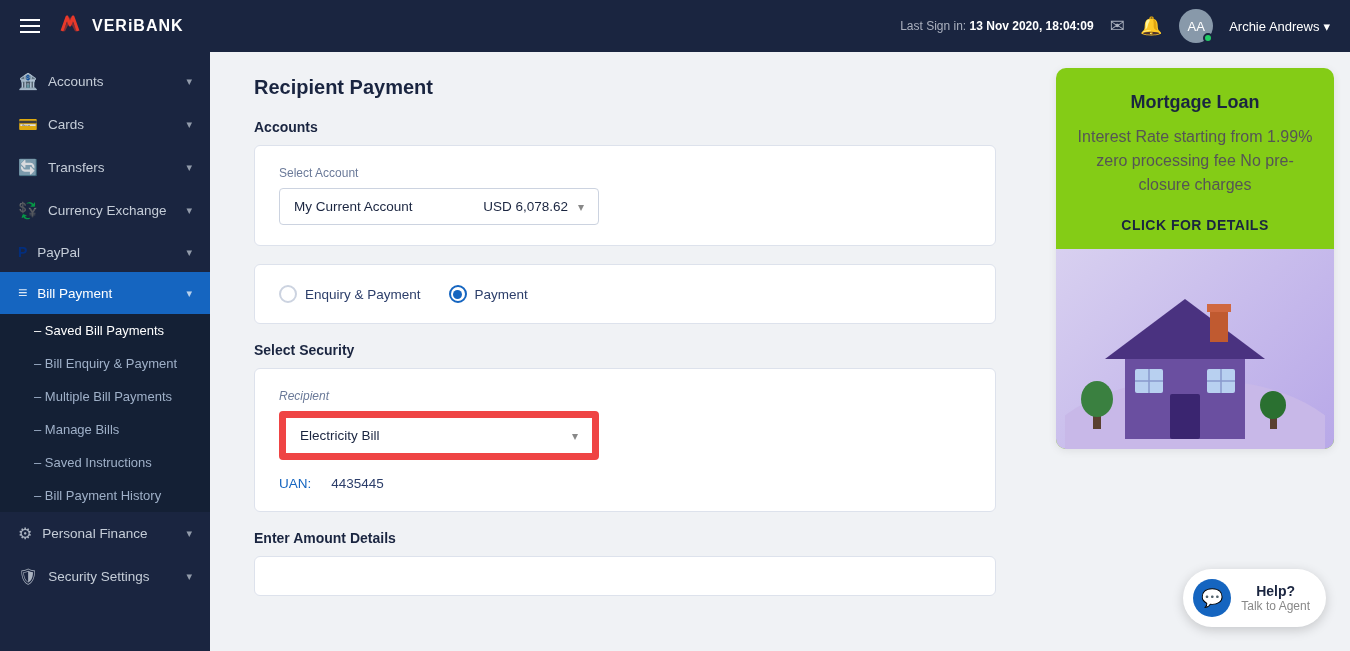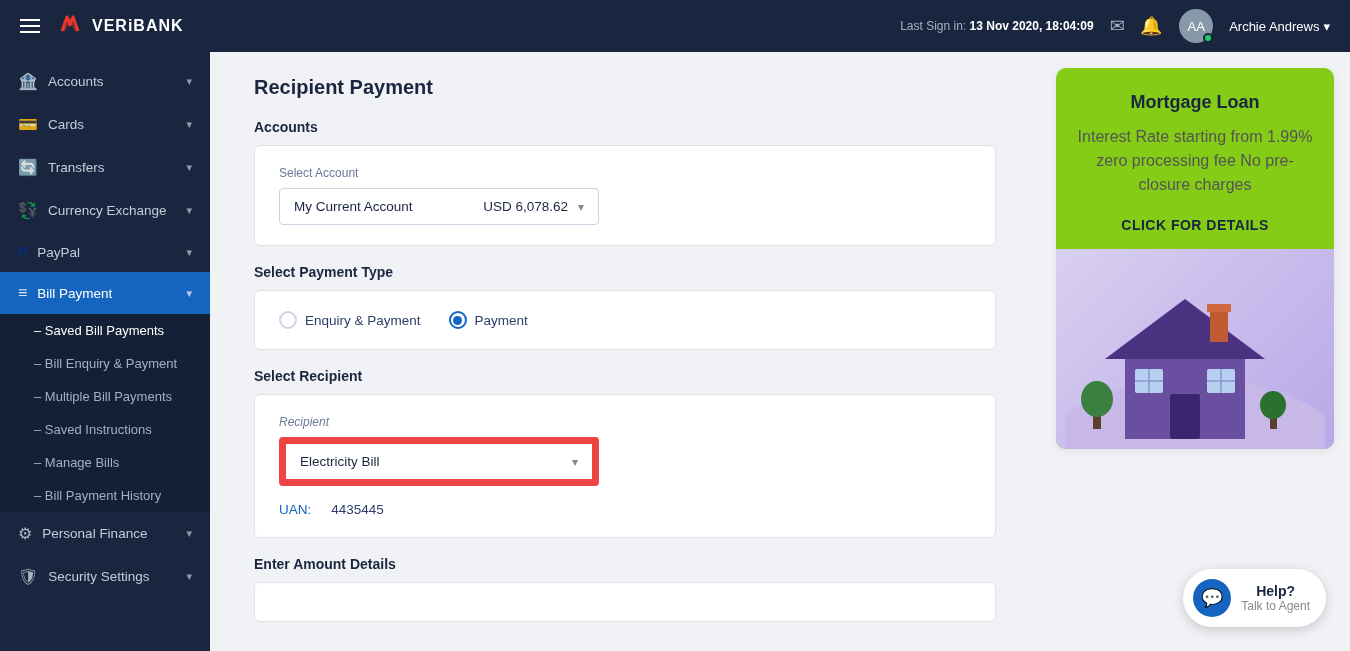--- a/index.html
+++ b/index.html
@@ -295,22 +295,22 @@
         <span class="sidebar-icon">≡</span>
         <span>Bill Payment</span>
       </div>
       <span class="sidebar-chevron">▾</span>
     </div>
 
     <div class="sidebar-sub">
       <div class="sidebar-sub-item active-sub">Saved Bill Payments</div>
       <div class="sidebar-sub-item">Bill Enquiry &amp; Payment</div>
       <div class="sidebar-sub-item">Multiple Bill Payments</div>
+      <div class="sidebar-sub-item">Manage Bills</div>
       <div class="sidebar-sub-item">Saved Instructions</div>
-      <div class="sidebar-sub-item">Manage Bills</div>
       <div class="sidebar-sub-item">Bill Payment History</div>
     </div>
 
     <div class="sidebar-item">
       <div class="sidebar-item-left">
         <span class="sidebar-icon">⚙</span>
         <span>Personal Finance</span>
       </div>
       <span class="sidebar-chevron">▾</span>
     </div>
@@ -333,37 +333,36 @@
         <p class="select-account-label">Select Account</p>
         <div class="account-select">
           <span class="account-select-name">My Current Account</span>
           <span style="display:flex;align-items:center;gap:10px;">
             <span class="account-select-balance">USD 6,078.62</span>
             <span class="account-select-chevron">▾</span>
           </span>
         </div>
       </div>
 
-      <p class="section-label">Select Payment Type</p>
       <div class="card">
         <div class="radio-group">
           <label class="radio-option">
             <div class="radio-circle"></div>
             <span>Enquiry &amp; Payment</span>
           </label>
           <label class="radio-option">
             <div class="radio-circle checked">
               <div class="radio-inner"></div>
             </div>
             <span>Payment</span>
           </label>
         </div>
       </div>
 
-      <p class="section-label">Select Recipient</p>
+      <p class="section-label">Select Security</p>
       <div class="card">
         <p class="select-recipient-label">Recipient</p>
         <div class="recipient-select">
           <span>Electricity Bill</span>
           <span class="recipient-chevron">▾</span>
         </div>
         <div class="uan-row">
           <span class="uan-key">UAN:</span>
           <span class="uan-value">4435445</span>
         </div>

